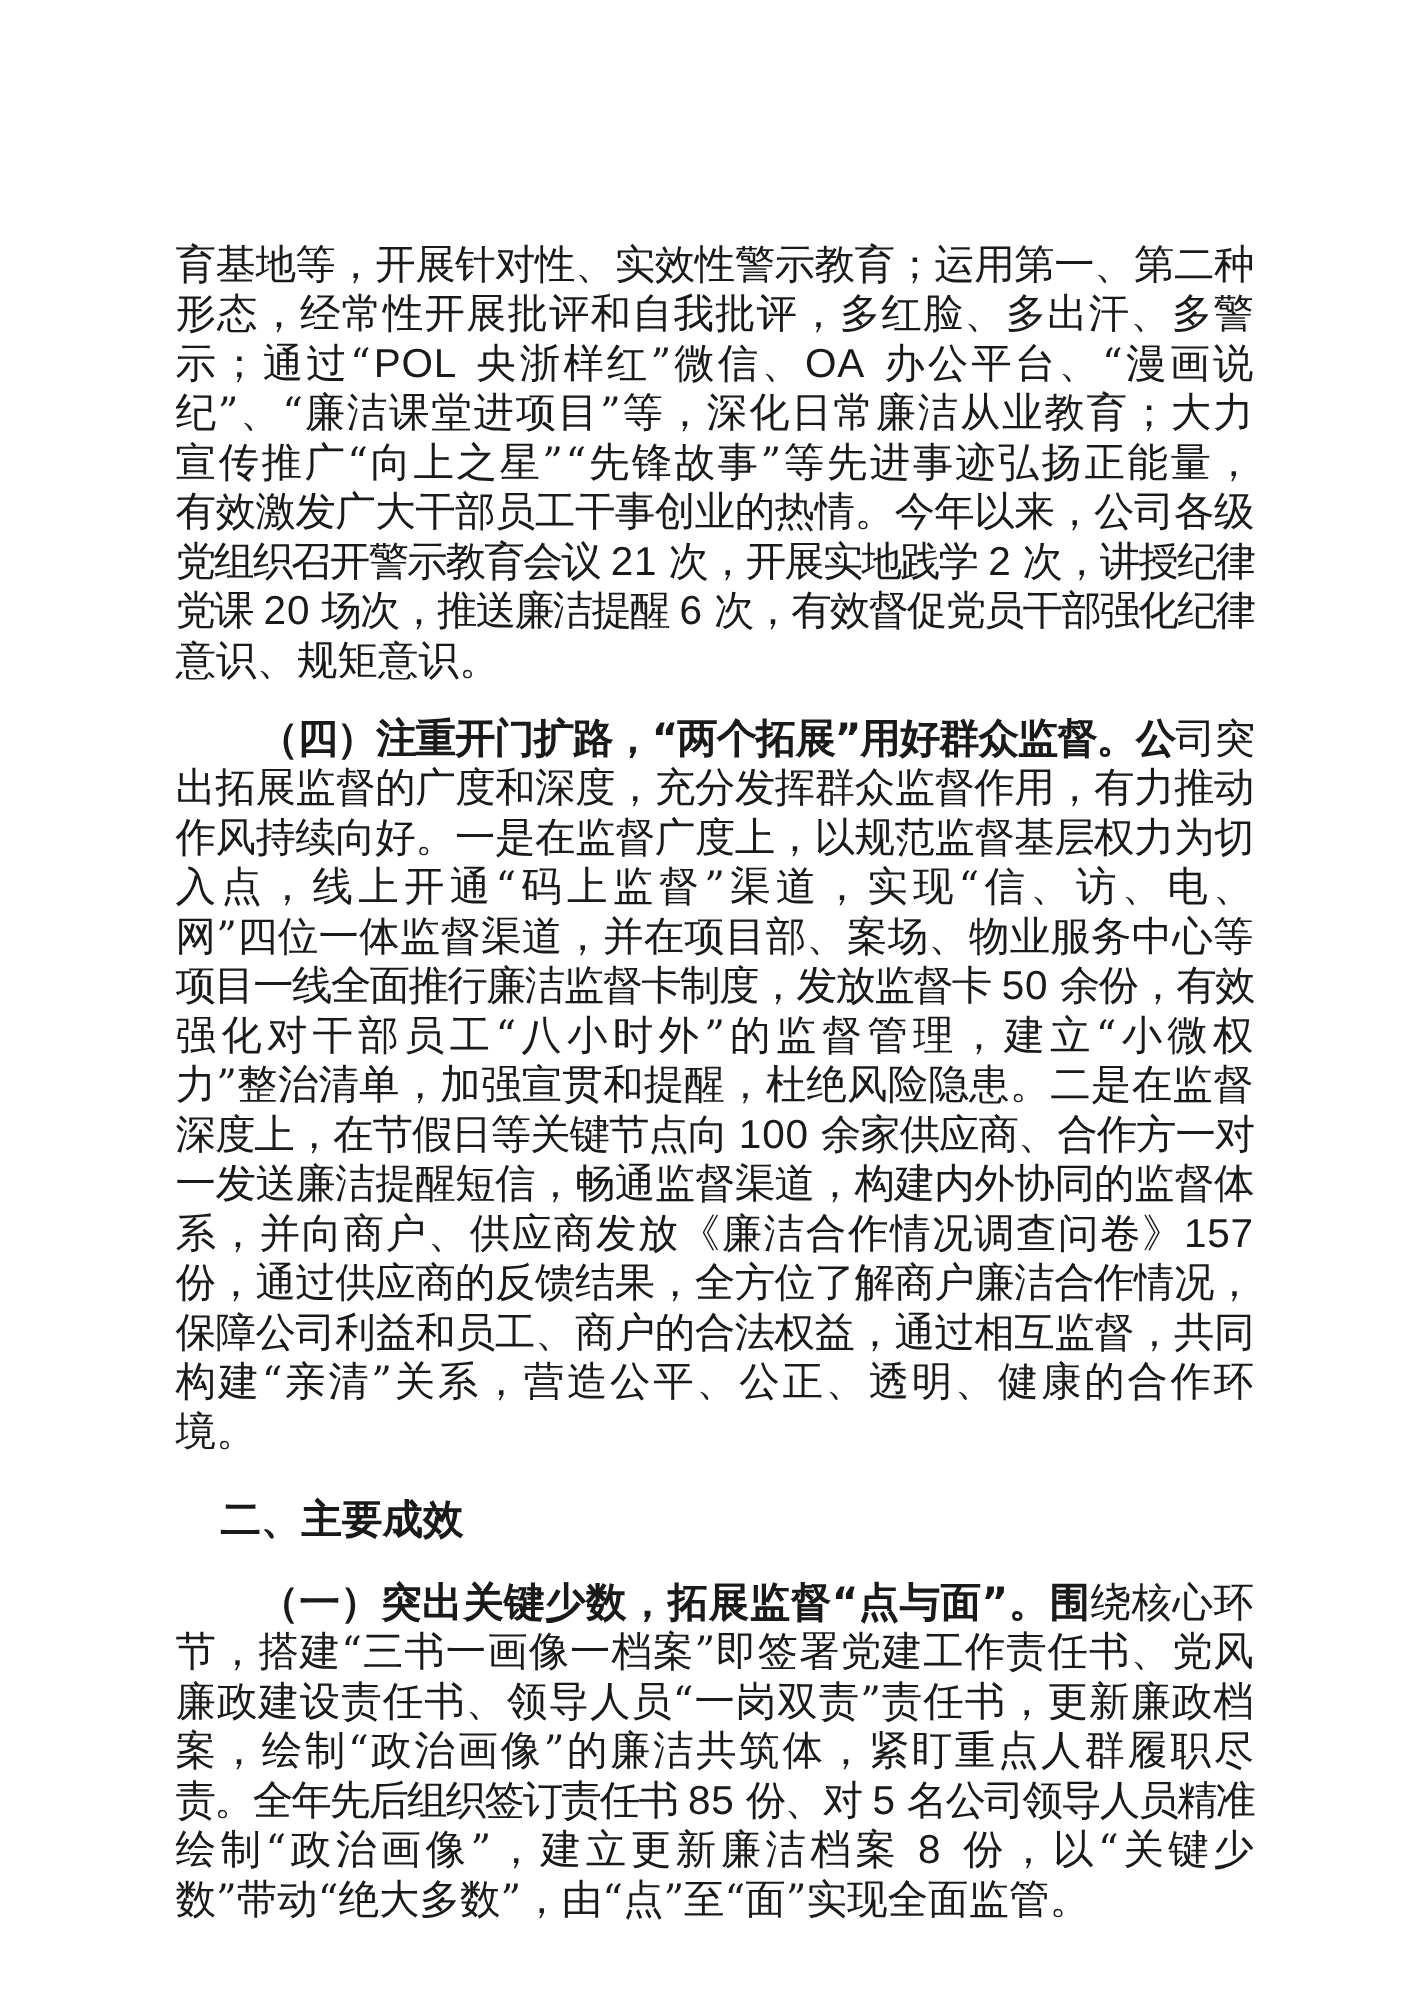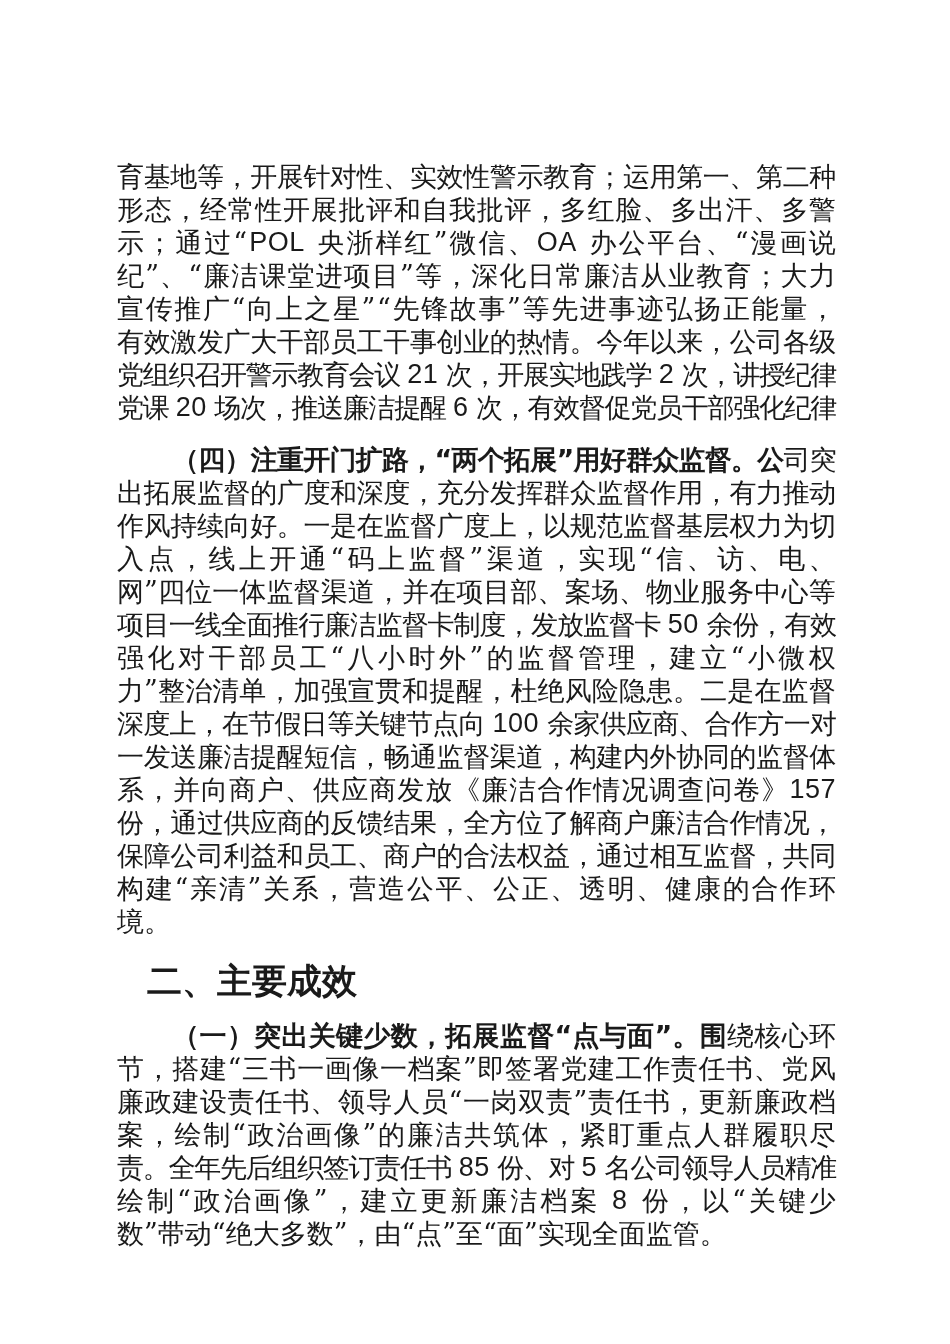--- a/index.html
+++ b/index.html
@@ -81,23 +81,23 @@
   .bold-run {
     font-weight: 700;
     font-family: "DejaVu Sans", "Liberation Sans", sans-serif;
   }
 
   
   .section-heading {
     display: block;
     height: 33px;
     line-height: 33px;
-    font-size: 35px;
+    font-size: 27px;
     font-weight: 700;
-    font-family: Liberation Sans, sans-serif;
+    font-family: Liberation Serif, serif;
     white-space: nowrap;
     padding-left: 30px;
   }
   .heading-block {
     margin-top: 26px;
     margin-bottom: 22px;
   }
 
   
   .lat {
@@ -343,20 +343,21 @@
           <span>促</span>
           <span>党</span>
           <span>员</span>
           <span>干</span>
           <span>部</span>
           <span>强</span>
           <span>化</span>
           <span>纪</span>
           <span>律</span>
         </span>
+      <span class="line last body-line" style="display: block;"><span>意</span><span>识</span><span>、</span><span>规</span><span>矩</span><span>意</span><span>识</span><span>。</span></span>
     </div>
 
     <div class="para">
       <span class="line just body-line" style="letter-spacing: -0.75px;">
           <span style="display: inline-block; width: 55px; flex: 0 0 55px;"></span>
           <span class="bold-run">（</span>
           <span class="bold-run">四</span>
           <span class="bold-run">）</span>
           <span class="bold-run">注</span>
           <span class="bold-run">重</span>

